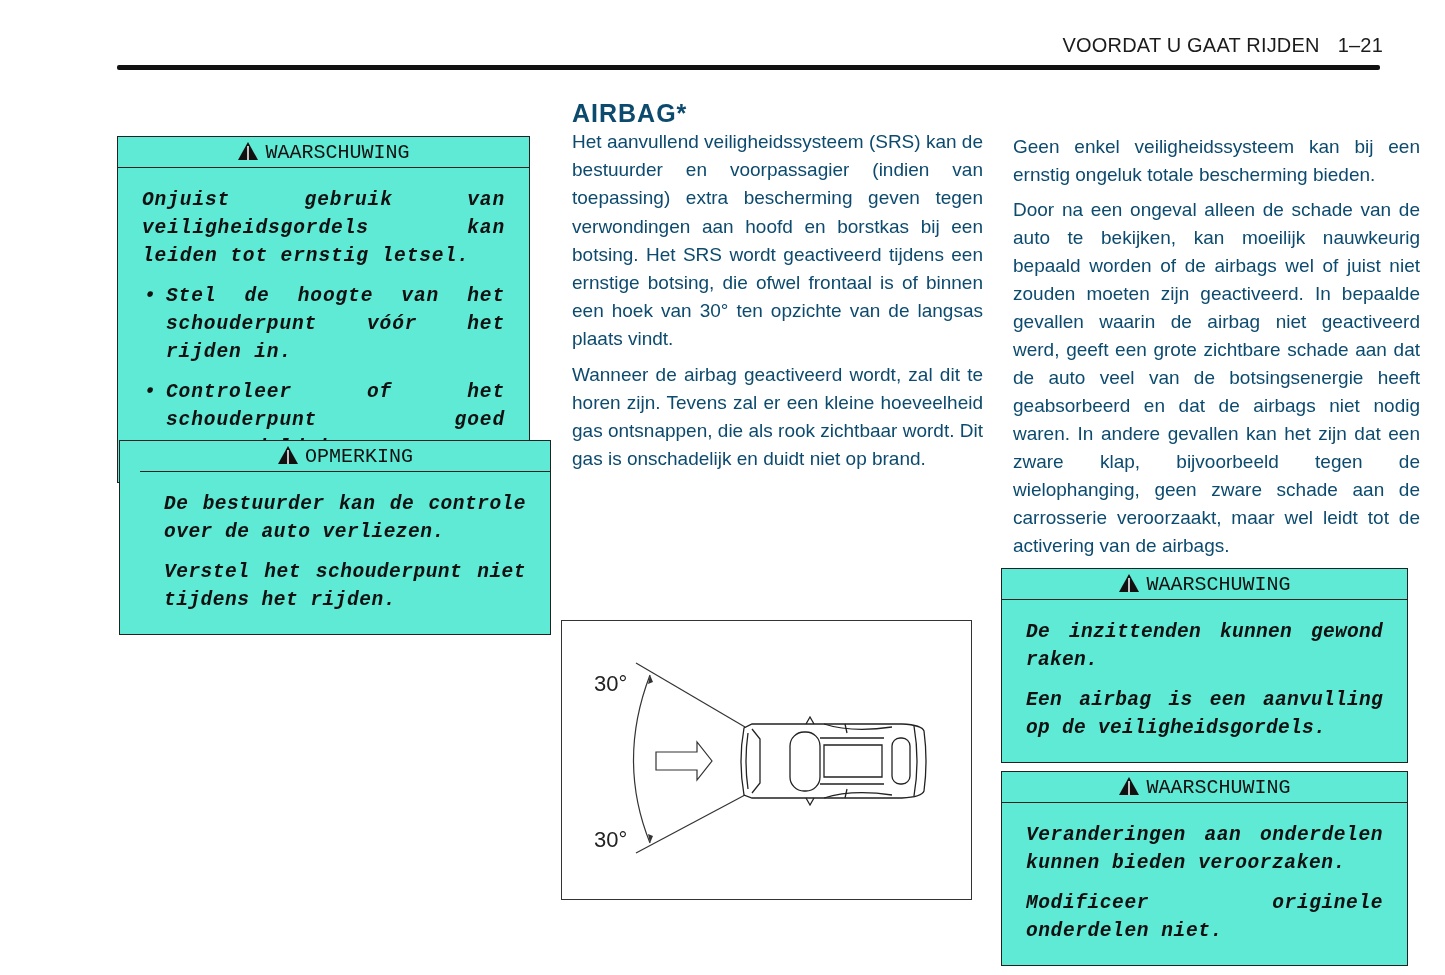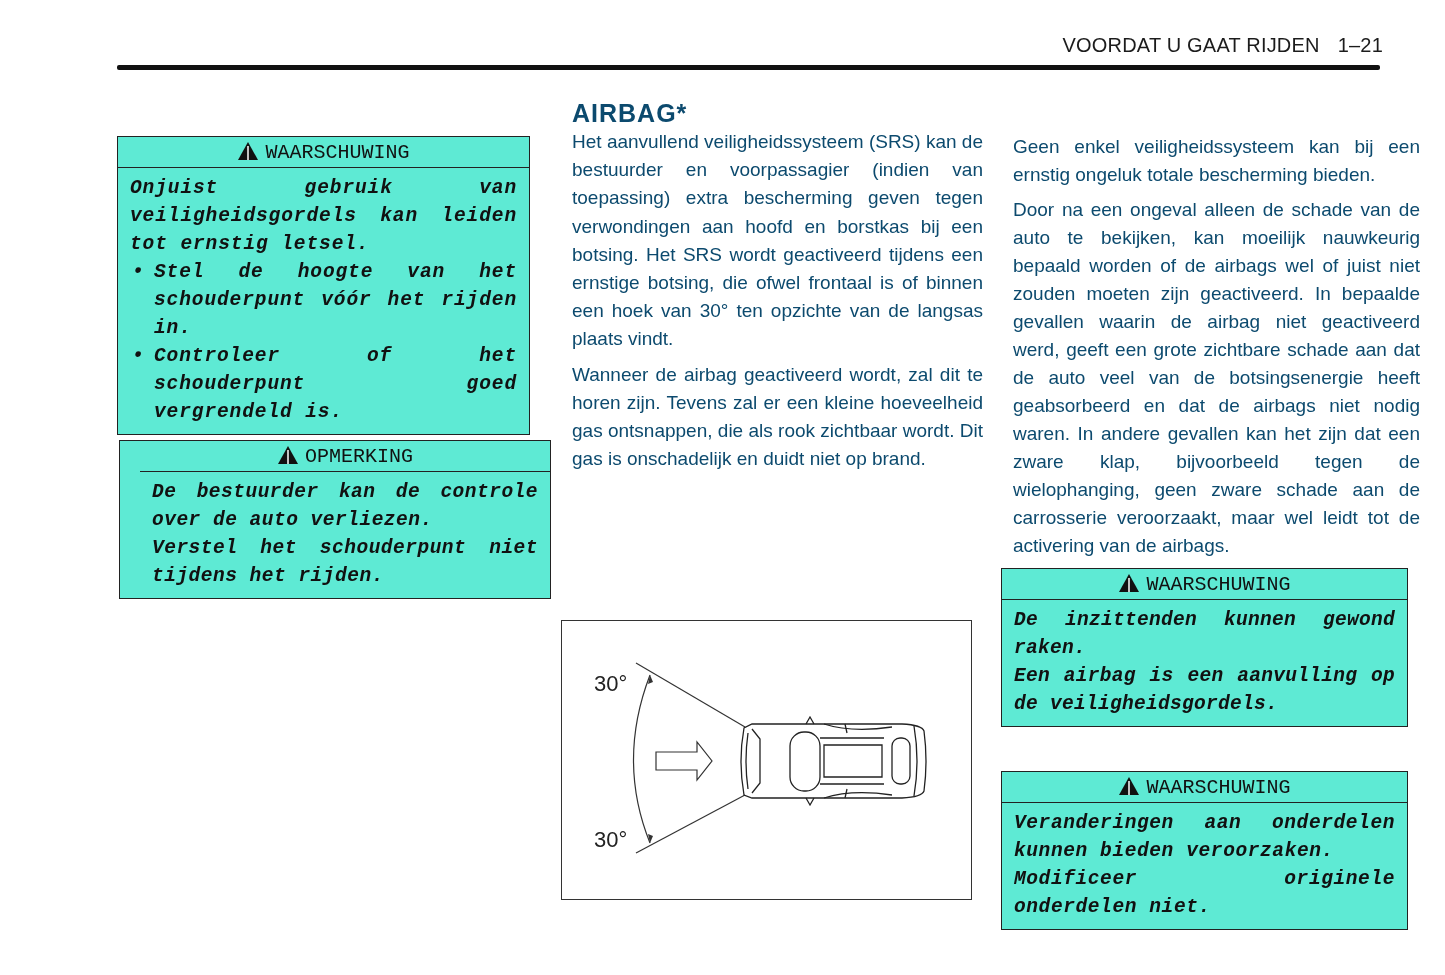--- a/index.html
+++ b/index.html
@@ -6,21 +6,21 @@
   body { width: 1445px; height: 975px; position: relative; overflow: hidden;
          font-family: "Liberation Sans", sans-serif; color: #1a1a1a; }
   .header { position: absolute; top: 34px; right: 62px; font-size: 20px; letter-spacing: 0.2px; color: #1c1c1c; }
   .header .pg { margin-left: 18px; }
   .rule { position: absolute; left: 117px; top: 65px; width: 1263px; height: 5px; background: #111; border-radius: 2px; }
 
   .box { position: absolute; border: 1.5px solid #222; background: #5eead4; font-family: Liberation Mono, monospace; }
   .box .bh { border-bottom: 1.5px solid #222; text-align: center; font-size: 20px; height: 30px; line-height: 31px; color: #111; }
   .box .bh .tri { display: inline-block; vertical-align: -3px; margin-right: 6px; }
   .box .bb { font-style: italic; font-weight: bold; font-size: 19.5px; line-height: 28px; color: #111; padding: 6px 12px 8px 12px; }
-  .bb p { margin: 0; text-align: justify; text-align-last: left; }
+  .bb p { margin: 12px; text-align: justify; text-align-last: left; }
   .bb .bul { position: relative; padding-left: 24px; }
   .bb .bul::before { content: "•"; position: absolute; left: 2px; top: 0; }
 
   .col { position: absolute; font-size: 19px; line-height: 28.2px; color: #0c4a6e; margin-left: 12px; }
   .col h2 { margin: 0 0 0 0; font-size: 25px; font-weight: bold; letter-spacing: 1px; line-height: 30px; }
   .col p { margin: 0 0 7px 0; text-align: justify; }
 
   .figure { position: absolute; left: 561px; top: 620px; width: 409px; height: 278px; border: 1.3px solid #333; text-align: right; }
 </style>
 </head>

